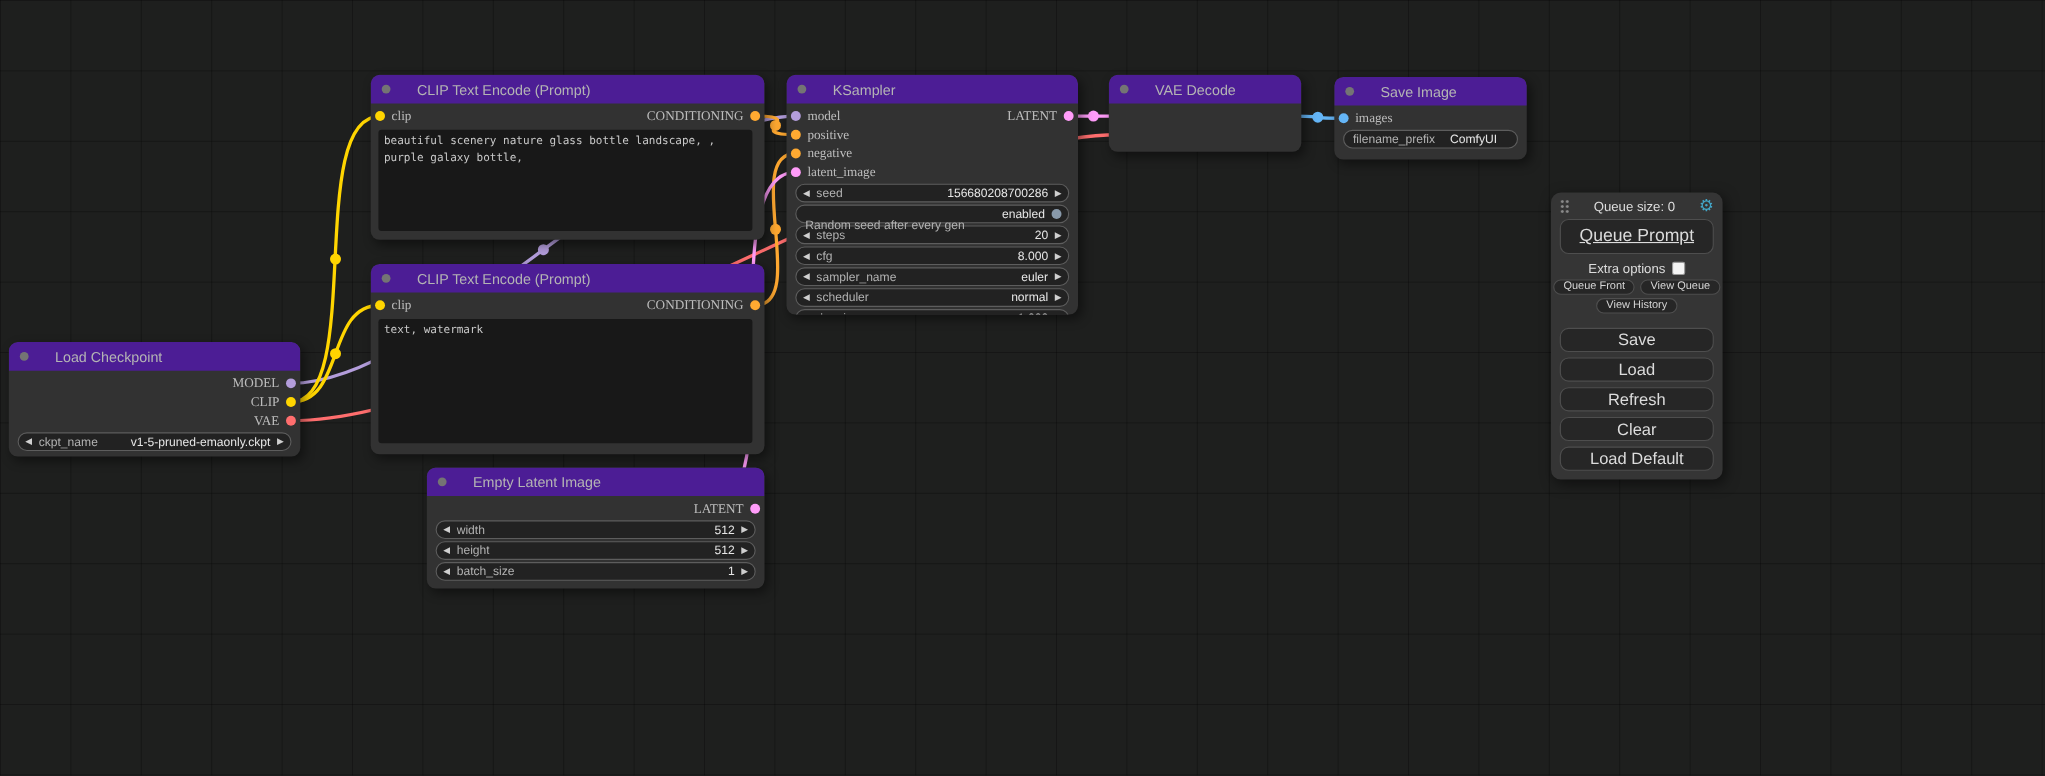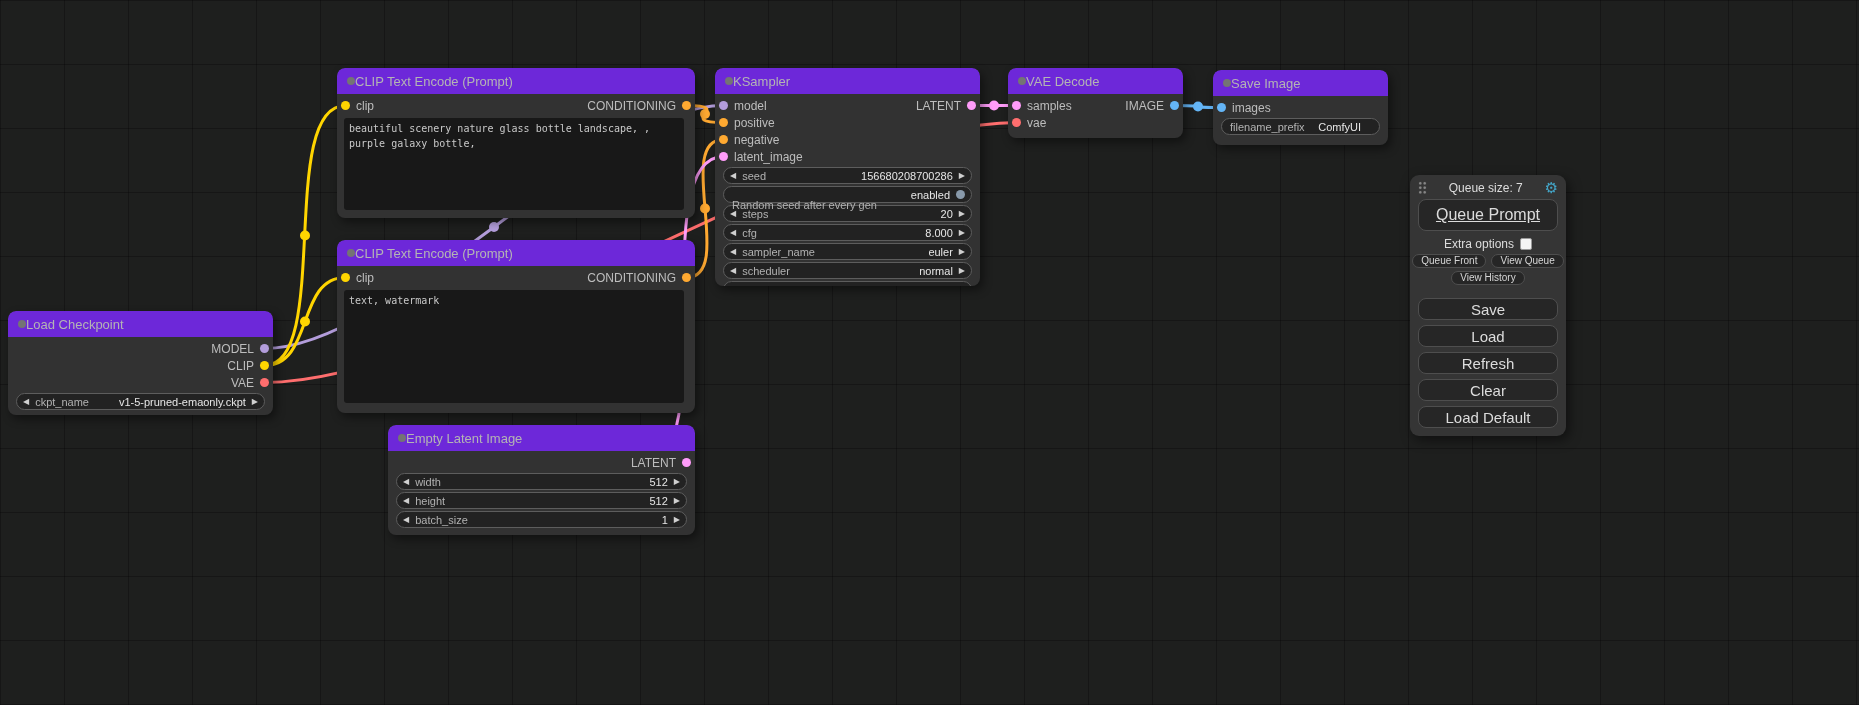--- a/index.html
+++ b/index.html
@@ -13,28 +13,28 @@
     font-family:"Liberation Sans", sans-serif;
     -webkit-font-smoothing:antialiased;
   }
   .wires{position:absolute;left:0;top:0;z-index:1;pointer-events:none;}
   .node{
     position:absolute;z-index:2;background:#323232;border-radius:8px;
     box-shadow:3px 4px 10px rgba(0,0,0,0.45);color:#bdbdbd;font-size:12px;
     overflow:hidden;
   }
   .node-title{
-    height:26px;display:flex;align-items:center;gap:0;padding:0 10px;
-    background:#6d28d9;border-radius:8px 8px 0 0;color:#b4b4b4;font-size:13px;
+    height:26px;display:flex;align-items:center;gap:24px;padding:0 10px;
+    background:#4c1d95;border-radius:8px 8px 0 0;color:#b4b4b4;font-size:13px;
     white-space:nowrap;
   }
   .tdot{width:8px;height:8px;border-radius:50%;background:#747474;flex:none;}
   .rows{padding-top:3px;}
   .srow{display:flex;align-items:center;justify-content:space-between;height:17px;padding:0 4px;}
-  .slot{display:flex;align-items:center;gap:6px;min-width:0;}
+  .slot{display:flex;align-items:center;gap:6px;min-width:0;font-family:Liberation Serif, serif;}
   .dot{width:9px;height:9px;border-radius:50%;flex:none;}
   .slabel{font-size:12px;color:#bdbdbd;white-space:nowrap;}
   .widgets{padding:0 8px;}
   .widget{
     height:15px;margin-top:2px;background:#222;border:1px solid #5d5d5d;border-radius:9px;
     display:flex;align-items:center;padding:0 6px;font-size:11px;white-space:nowrap;
   }
   .warr{color:#cfcfcf;font-size:8px;line-height:1;flex:none;}
   .wname{color:#b2b2b2;margin-left:6px;overflow:hidden;}
   .wval{margin-left:auto;color:#e6e6e6;margin-right:6px;}
@@ -298,38 +298,20 @@
       <span class="warr">▶</span>
     </div>
   </div>
 </div>
 
 <div class="node" style="left:1008px;top:68px;width:175px;height:70px;">
   <div class="node-title">
     <span class="tdot"></span>
     <span>VAE Decode</span>
   </div>
-  <div class="rows">
-    <div class="srow">
-      <span class="slot">
-        <span class="dot" style="background: rgb(255, 156, 249);"></span>
-        <span class="slabel">samples</span>
-      </span>
-      <span class="slot">
-        <span class="slabel">IMAGE</span>
-        <span class="dot" style="background: rgb(100, 181, 246);"></span>
-      </span>
-    </div>
-    <div class="srow">
-      <span class="slot">
-        <span class="dot" style="background: rgb(255, 110, 110);"></span>
-        <span class="slabel">vae</span>
-      </span>
-    </div>
-  </div>
 </div>
 
 <div class="node" style="left:1213px;top:70px;width:175px;height:75px;">
   <div class="node-title">
     <span class="tdot"></span>
     <span>Save Image</span>
   </div>
   <div class="rows">
     <div class="srow">
       <span class="slot">
@@ -342,21 +324,21 @@
     <div class="widget">
       <span class="wname" style="margin-left:2px;text-align:right;">filename_prefix</span>
       <span class="wval" style="margin-right:12px;">ComfyUI</span>
     </div>
   </div>
 </div>
 
 <div class="menu">
   <div class="menu-header">
     <span class="drag-dots"></span>
-    <span class="queue-size">Queue size: 7</span>
+    <span class="queue-size">Queue size: 0</span>
     <span class="gear" style="color: rgb(67, 165, 199);">⚙</span>
   </div>
   <button class="big-btn qp-btn">Queue Prompt</button>
   <div class="extra-row">
     <span class="extra-label">Extra options</span>
     <span class="checkbox"></span>
   </div>
   <div class="small-row">
     <button class="small-btn">Queue Front</button>
     <button class="small-btn">View Queue</button>

